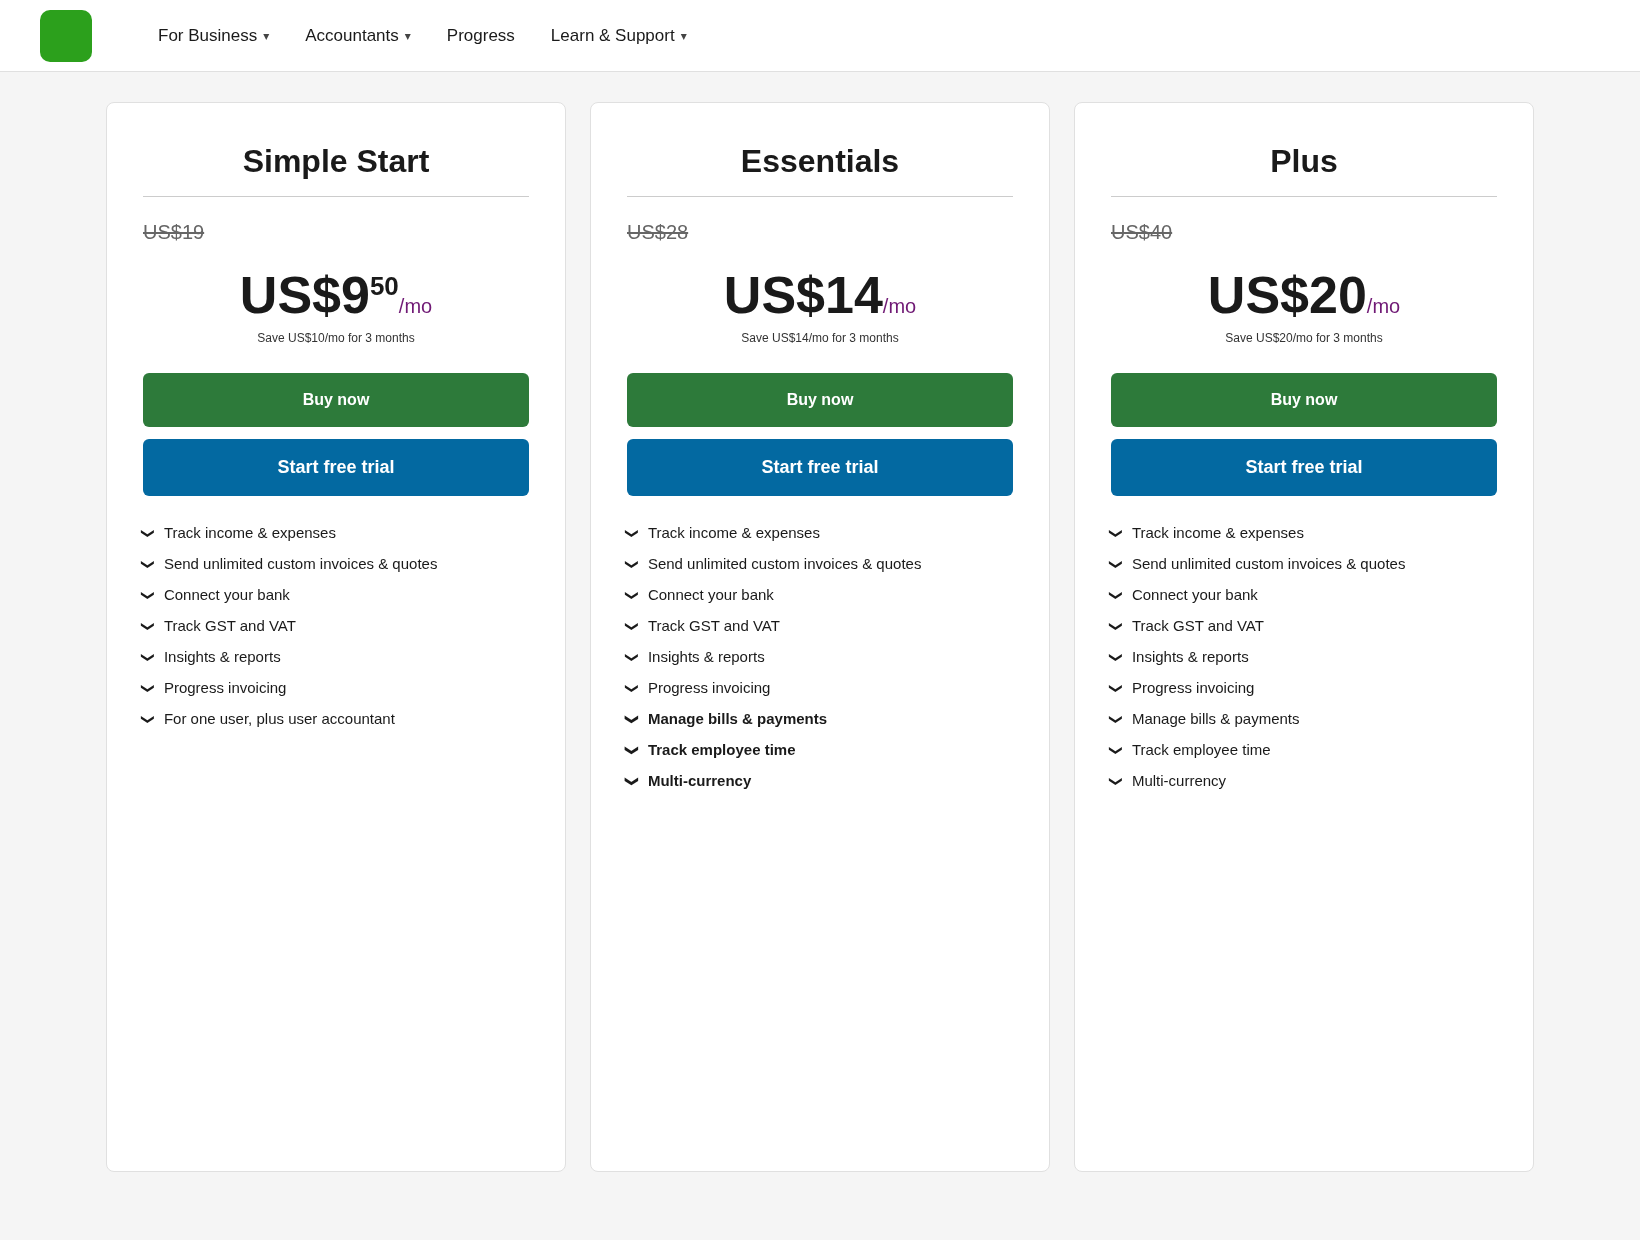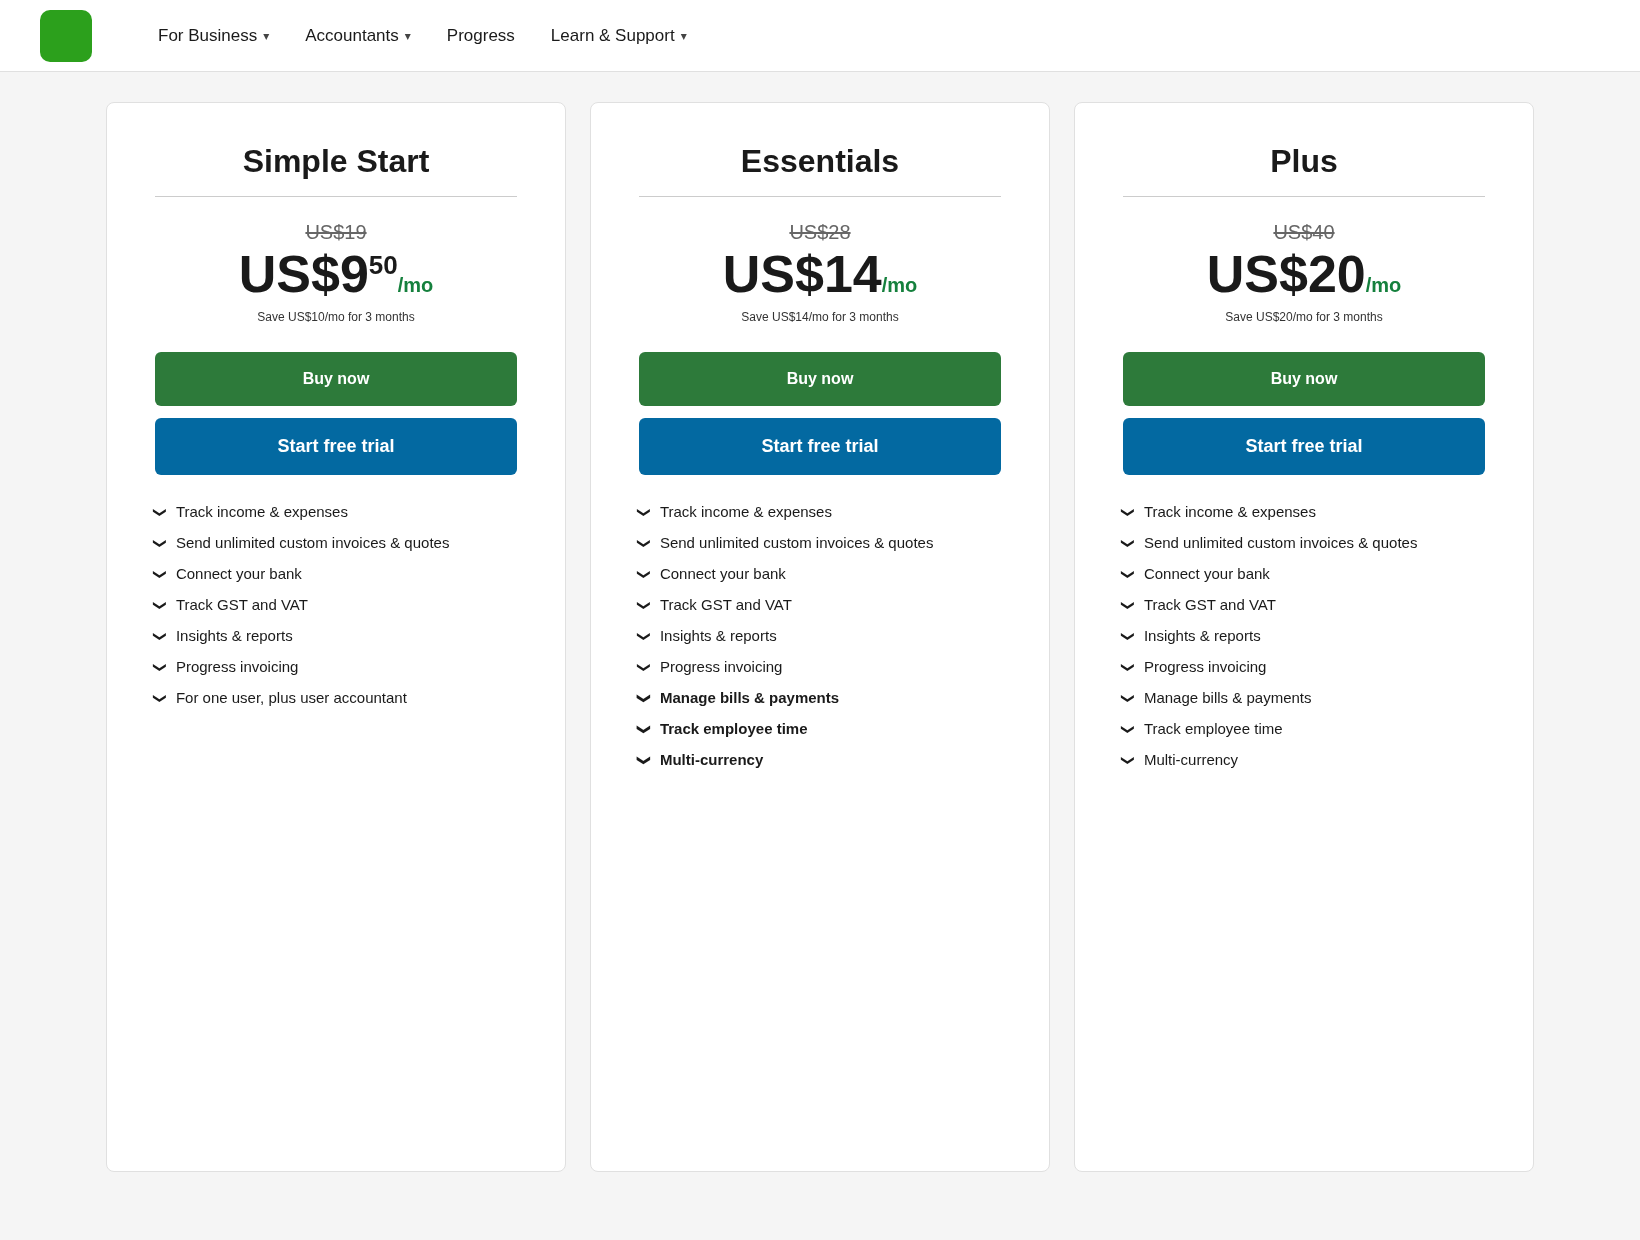--- a/index.html
+++ b/index.html
@@ -60,62 +60,61 @@
       justify-content: center;
       background: #f5f5f5;
       min-height: calc(100vh - 80px);
     }
 
     
     .pricing-card {
       background: #fff;
       border-radius: 8px;
       border: 1px solid #e0e0e0;
-      padding: 40px 48px 40px;
+      padding: 40px 36px 40px;
       flex: 1;
       max-width: 460px;
       min-width: 360px;
     }
 
     .plan-name {
       font-size: 32px;
       font-weight: 700;
       text-align: center;
       margin-bottom: 16px;
     }
     .divider {
       border: none;
       border-top: 1px solid #ccc;
       margin-bottom: 24px;
     }
     .original-price {
-      text-align: center;
       font-size: 20px;
       color: #666;
       text-decoration: line-through;
-      margin-bottom: 0;
+      margin-bottom: 21px;
     }
     .current-price-row {
       text-align: center;
       margin-bottom: 6px;
     }
     .current-price {
       font-size: 52px;
       font-weight: 800;
       color: #1a1a1a;
     }
     .price-sup {
       font-size: 26px;
       font-weight: 700;
       vertical-align: super;
     }
     .price-per-mo {
       font-size: 20px;
-      font-weight: 700;
-      color: #15803d;
+      font-weight: 400;
+      color: #701a75;
       text-align: right;
     }
     .save-text {
       text-align: center;
       font-size: 12px;
       color: #333;
       margin-bottom: 28px;
     }
 
     .btn-buy {

